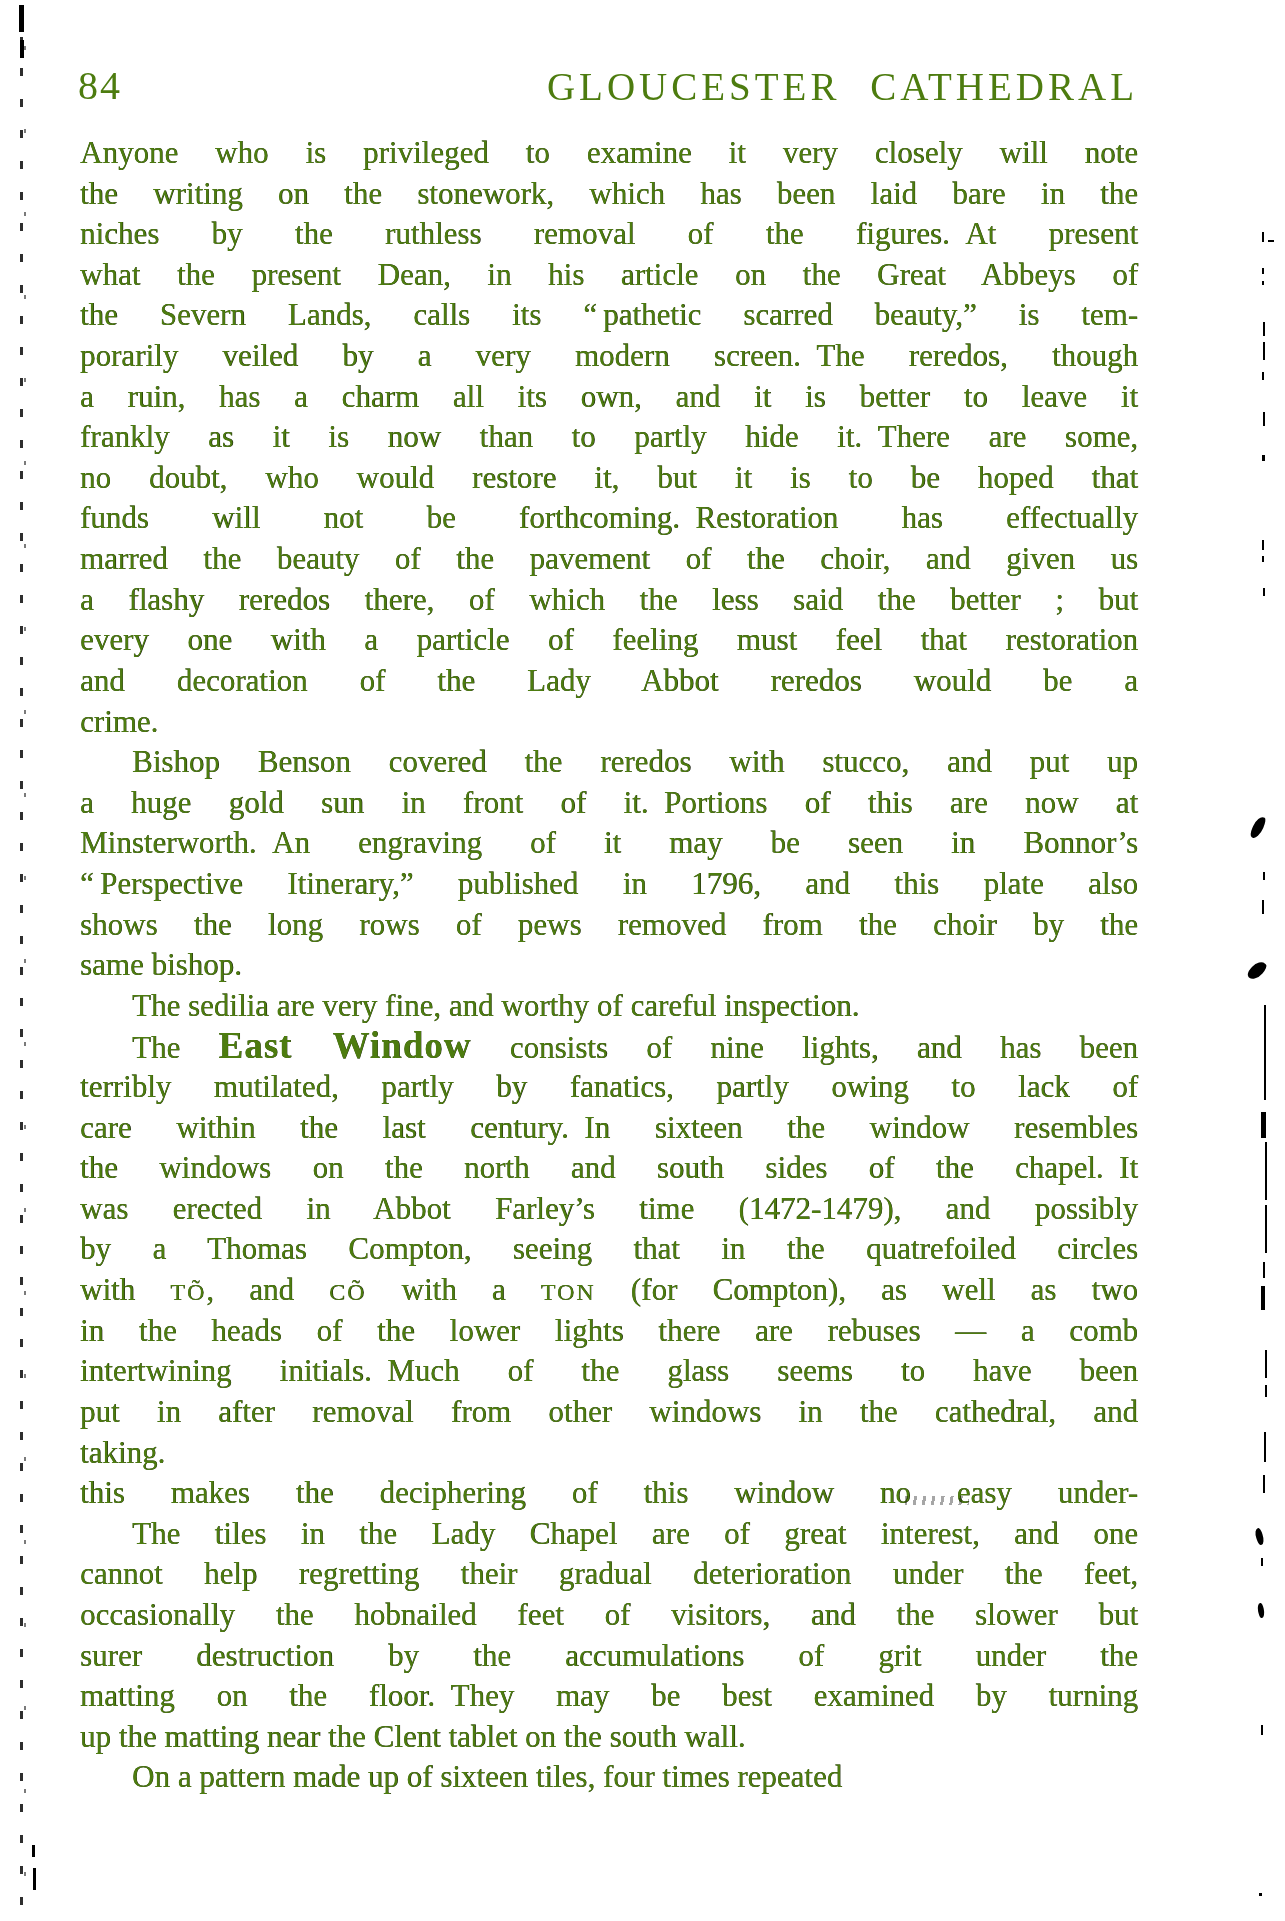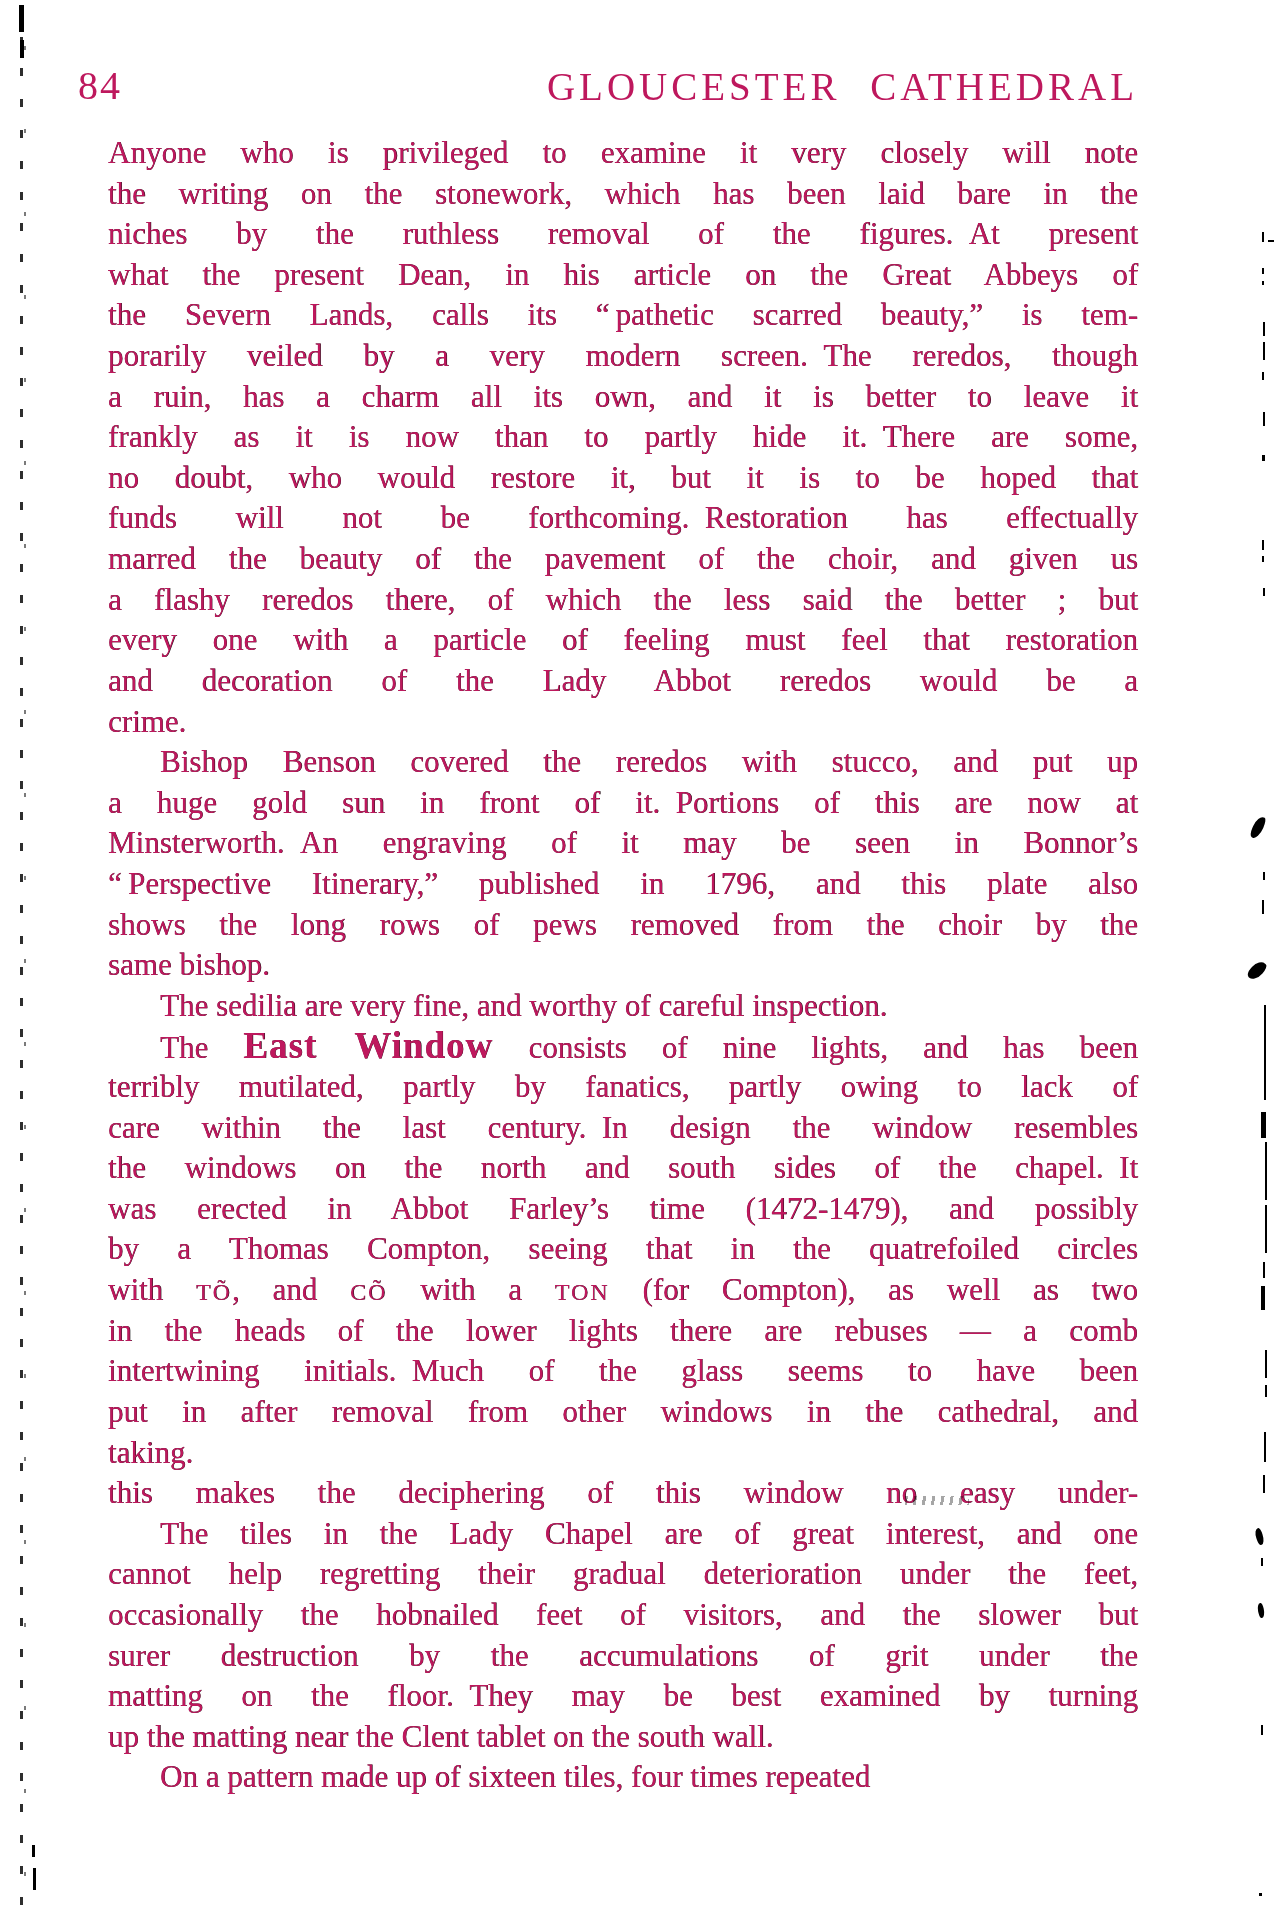--- a/index.html
+++ b/index.html
@@ -1,20 +1,20 @@
 <!DOCTYPE html>
 <html><head>
 <meta charset="utf-8">
 <style>
   html,body{margin:0;padding:0;background:#ffffff;}
   .page{
     position:relative;
     width:1285px;height:1921px;
     background:#ffffff;
-    color:#be185d;
+    color:#4d7c0f;
     font-family:"Liberation Serif", serif;
     overflow:hidden;
   }
   .page-number{
     position:absolute;left:78px;top:62px;
     font-size:40px;letter-spacing:2px;
   }
   .running-title{
     position:absolute;left:80px;top:64px;width:1058px;
     text-align:right;
@@ -25,21 +25,20 @@
     position:absolute;left:80px;top:133px;width:1058px;
     font-size:31px;line-height:40.62px;
     text-shadow:0.3px 0 0 #121212;
   }
   .para{margin:0;}
   .line{
     height:40.62px;
     text-align:justify;
     text-align-last:justify;
     overflow:visible;
-    margin-left:28px;
   }
   .line.last{text-align:left;text-align-last:left;}
   .line.indent{text-indent:52px;}
   .ew{font-weight:700;font-size:37px;letter-spacing:1px;}
   .sc{font-size:24px;letter-spacing:2px;}
   
   .art{position:absolute;background:#000;}
   .vdash1{
     left:20px;top:6px;width:3px;height:1905px;background:none;
     background-image:repeating-linear-gradient(to bottom, rgba(0,0,0,.82) 0 8px, transparent 8px 31px);
@@ -87,21 +86,21 @@
         <div class="line"><span>“ Perspective Itinerary,” published in 1796, and this plate also</span></div>
         <div class="line"><span>shows the long rows of pews removed from the choir by the</span></div>
         <div class="line last"><span>same bishop.</span></div>
       </div>
       <div class="para">
         <div class="line last indent"><span>The sedilia are very fine, and worthy of careful inspection.</span></div>
       </div>
       <div class="para">
         <div class="line indent"><span>The </span><span class="ew">East Window</span><span> consists of nine lights, and has been</span></div>
         <div class="line"><span>terribly mutilated, partly by fanatics, partly owing to lack of</span></div>
-        <div class="line"><span>care within the last century. In design the window resembles</span></div>
+        <div class="line"><span>care within the last century. In sixteen the window resembles</span></div>
         <div class="line"><span>the windows on the north and south sides of the chapel. It</span></div>
         <div class="line"><span>was erected in Abbot Farley’s time (1472-1479), and possibly</span></div>
         <div class="line"><span>by a Thomas Compton, seeing that in the quatrefoiled circles</span></div>
         <div class="line"><span>with </span><span class="sc">TÕ</span><span>, and </span><span class="sc">CÕ</span><span> with a </span><span class="sc">TON</span><span> (for Compton), as well as two</span></div>
         <div class="line"><span>in the heads of the lower lights there are rebuses — a comb</span></div>
         <div class="line"><span>intertwining initials. Much of the glass seems to have been</span></div>
         <div class="line"><span>put in after removal from other windows in the cathedral, and</span></div>
         <div class="line last"><span>taking.</span></div>
         <div class="line"><span>this makes the deciphering of this window no easy under-</span></div>
       </div>

